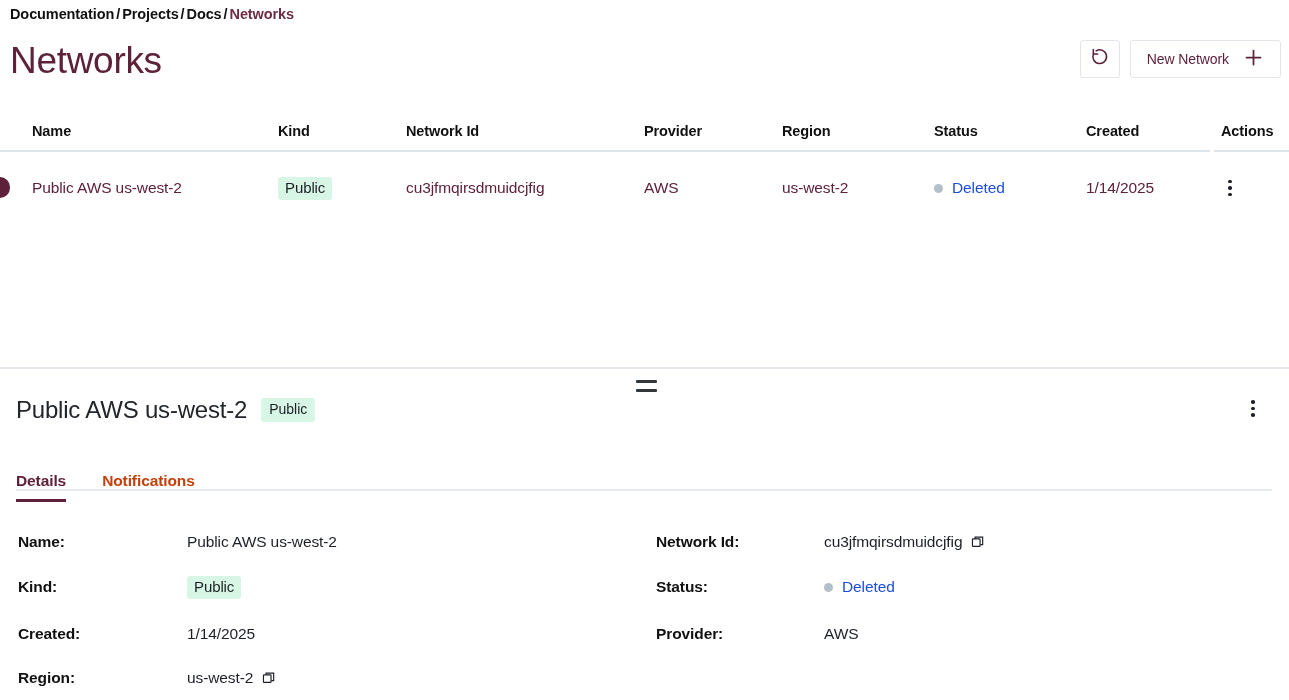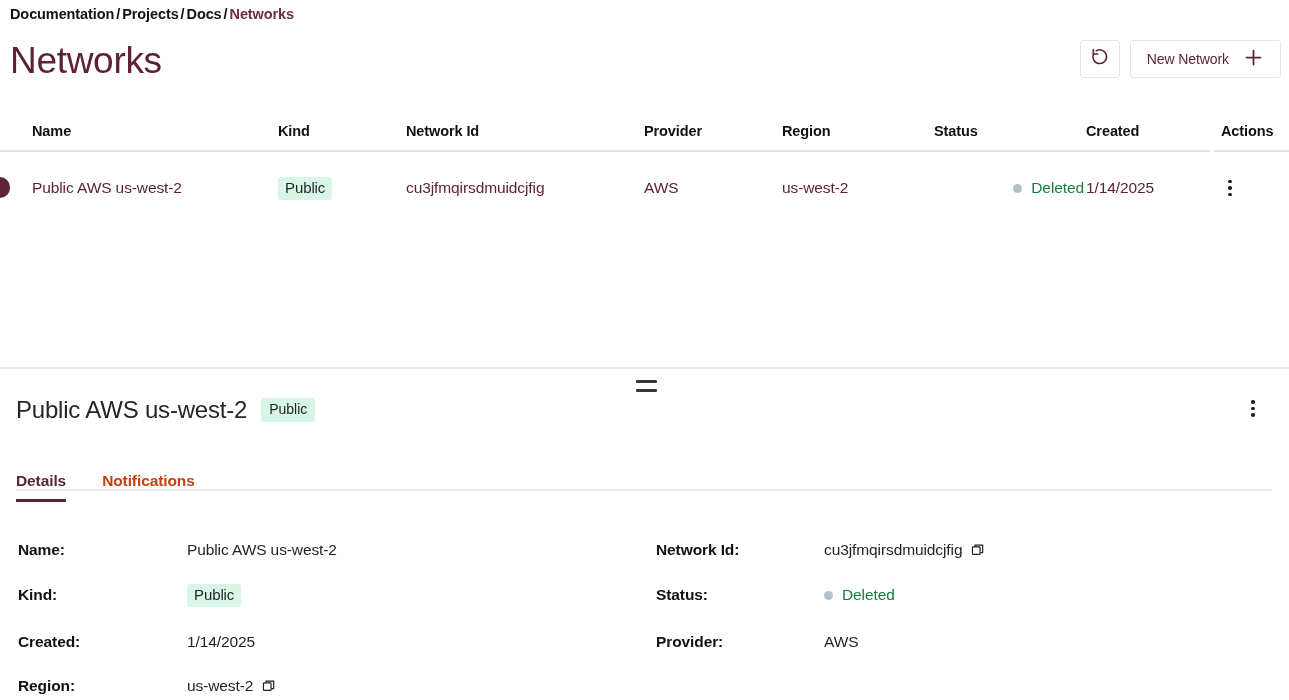--- a/index.html
+++ b/index.html
@@ -168,23 +168,22 @@
     font-size: 15px;
     letter-spacing: -0.1px;
     padding: 2px 7px 3px 7px;
     border-radius: 3px;
     line-height: 18px;
   }
   .status {
     display: flex;
     align-items: center;
     gap: 9px;
-    color: #15803d;
+    color: #1d4ed8;
     font-size: 15.5px;
-    justify-content: flex-end;
   }
   .status-dot {
     width: 9px;
     height: 9px;
     border-radius: 50%;
     background: #b3c0ca;
     flex: 0 0 auto;
   }
   .kebab {
     display: flex;
@@ -298,21 +297,20 @@
   .detail-grid {
     position: absolute;
     top: 530px;
     left: 0;
     width: 1289px;
   }
   .field {
     position: absolute;
     display: flex;
     align-items: center;
-    margin-top: 8px;
   }
   .field .flabel {
     font-size: 15.5px;
     font-weight: bold;
     color: #111111;
     letter-spacing: -0.1px;
   }
   .field .fvalue {
     font-size: 15.5px;
     font-weight: 400;

